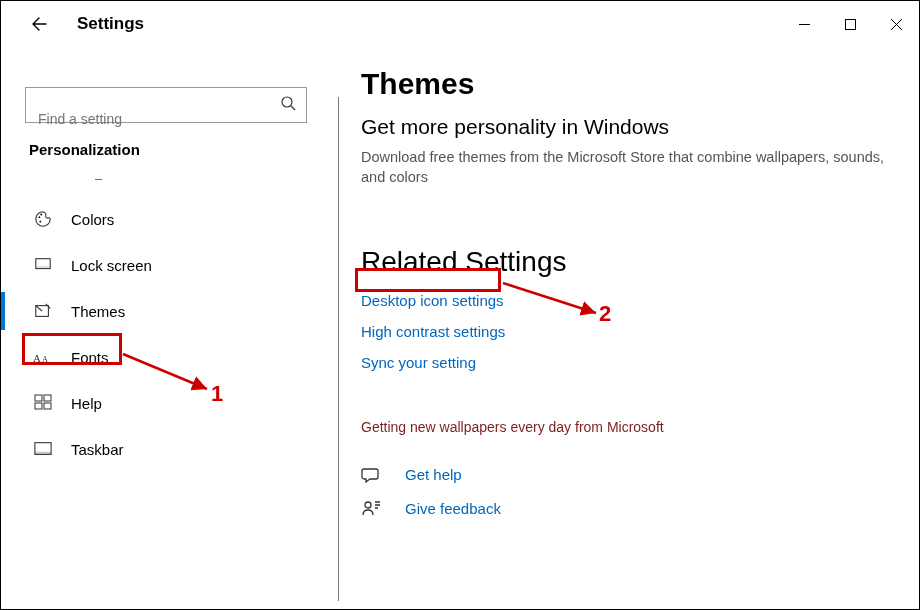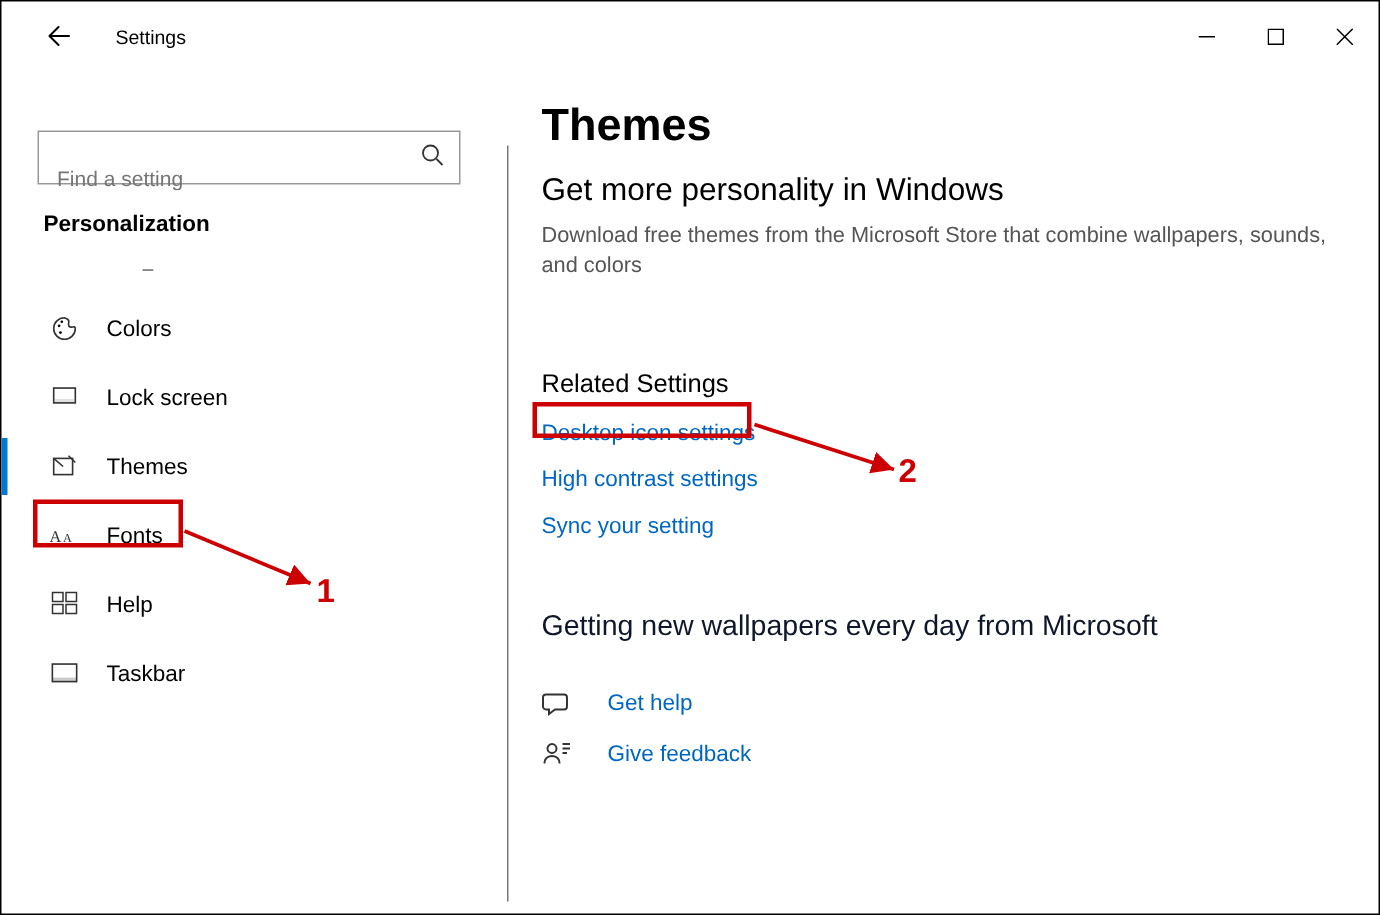--- a/index.html
+++ b/index.html
@@ -16,21 +16,21 @@
   }
   .titlebar {
     height: 46px;
     display: flex;
     align-items: center;
     justify-content: space-between;
     padding-left: 28px;
   }
   .titlebar-left { display:flex; align-items:center; gap:28px; }
   .back-btn { width:20px; height:20px; display:flex; align-items:center; justify-content:center; cursor:pointer; }
-  .app-title { font-size: 13px; }
+  .app-title { font-size: 17px; font-weight: bold; }
   .window-controls { display:flex; }
   .wbtn { width:46px; height:32px; display:flex; align-items:center; justify-content:center; cursor:pointer; }
   .content {
     display:flex;
     height: calc(610px - 46px);
   }
   .sidebar {
     width: 338px;
     padding-left: 24px;
     padding-right: 20px;
@@ -94,23 +94,23 @@
     flex:1;
     padding-left: 22px;
     padding-top: 20px;
     padding-right: 28px;
     overflow:hidden;
   }
   .page-title { font-size: 30px; font-weight: 600; margin-bottom: 14px; }
   .subhead { font-size: 21px; font-weight: 500; margin-bottom: 8px; }
   .desc { font-size: 14.5px; color: #555; line-height: 1.4; max-width: 540px; }
   .section { margin-top: 58px; }
-  .section-title { font-size: 17px; font-weight: 500; margin-bottom: 12px; }
+  .section-title { font-size: 28px; font-weight: 500; margin-bottom: 12px; }
   .link { color:#0067c0; font-size: 15px; display:block; margin: 14px 0; cursor:pointer; }
-  .help-link { color:#0f172a; font-size: 19px; display:block; margin: 12px 0; cursor:pointer; }
+  .help-link { color:#7f1d1d; font-size: 14px; display:block; margin: 12px 0; cursor:pointer; }
   .help-row { display:flex; align-items:center; gap:24px; margin-top: 14px; }
   .help-row .ico { width:20px; height:20px; display:flex; align-items:center; justify-content:center; }
   .help-row a { color:#0067c0; font-size:15px; cursor:pointer; }
 
   
   .anno { position:absolute; pointer-events:none; }
   .redbox { border: 3px solid #cc0000; position:absolute; }
   .redtext { color:#cc0000; font-weight:700; font-size: 22px; font-family: Arial, sans-serif; position:absolute; }
   svg.arrow { position:absolute; overflow:visible; }
 </style>

